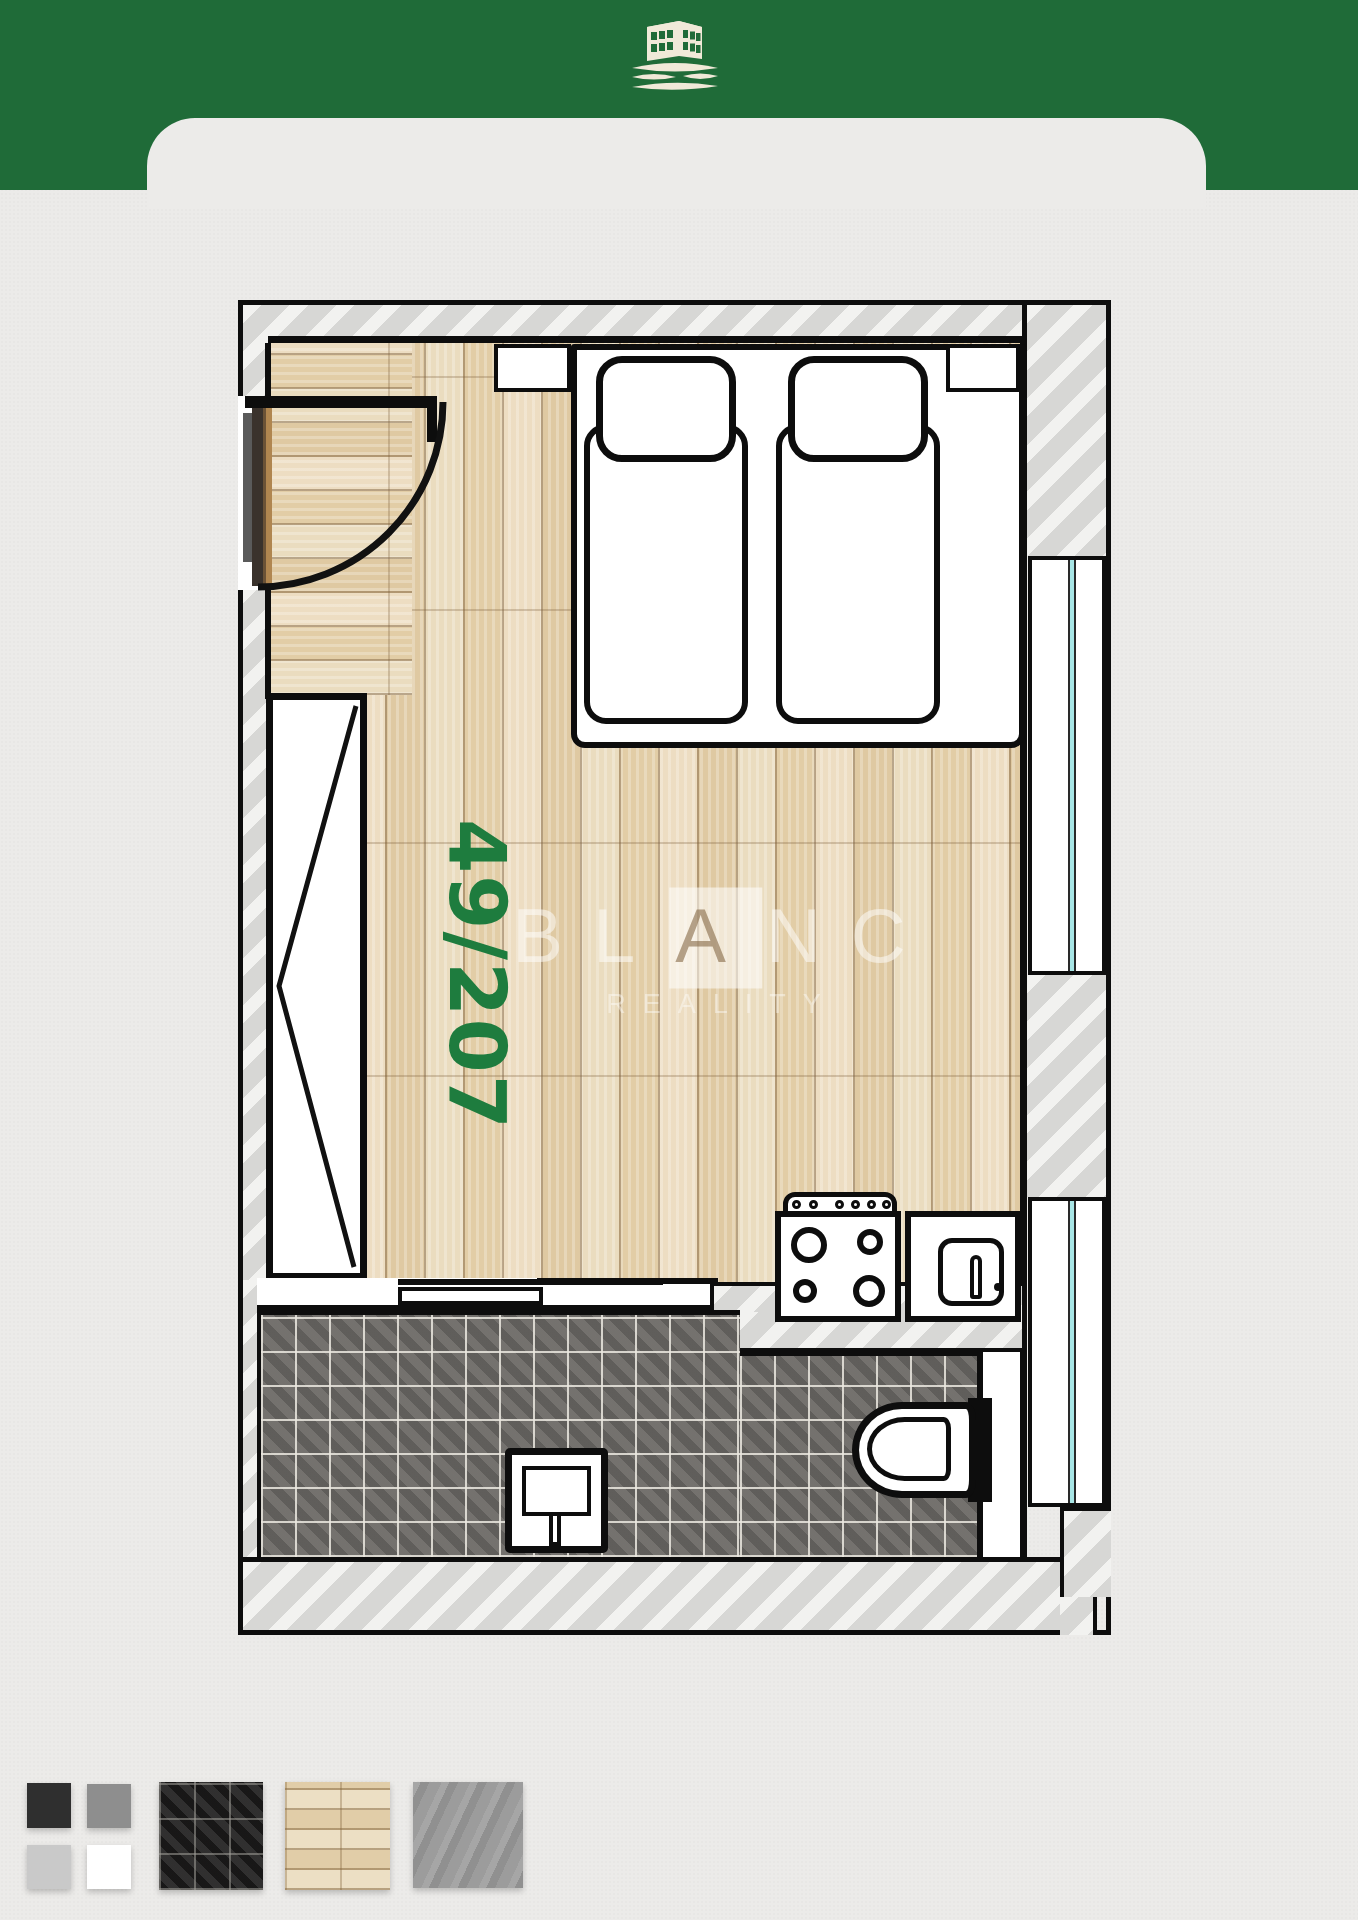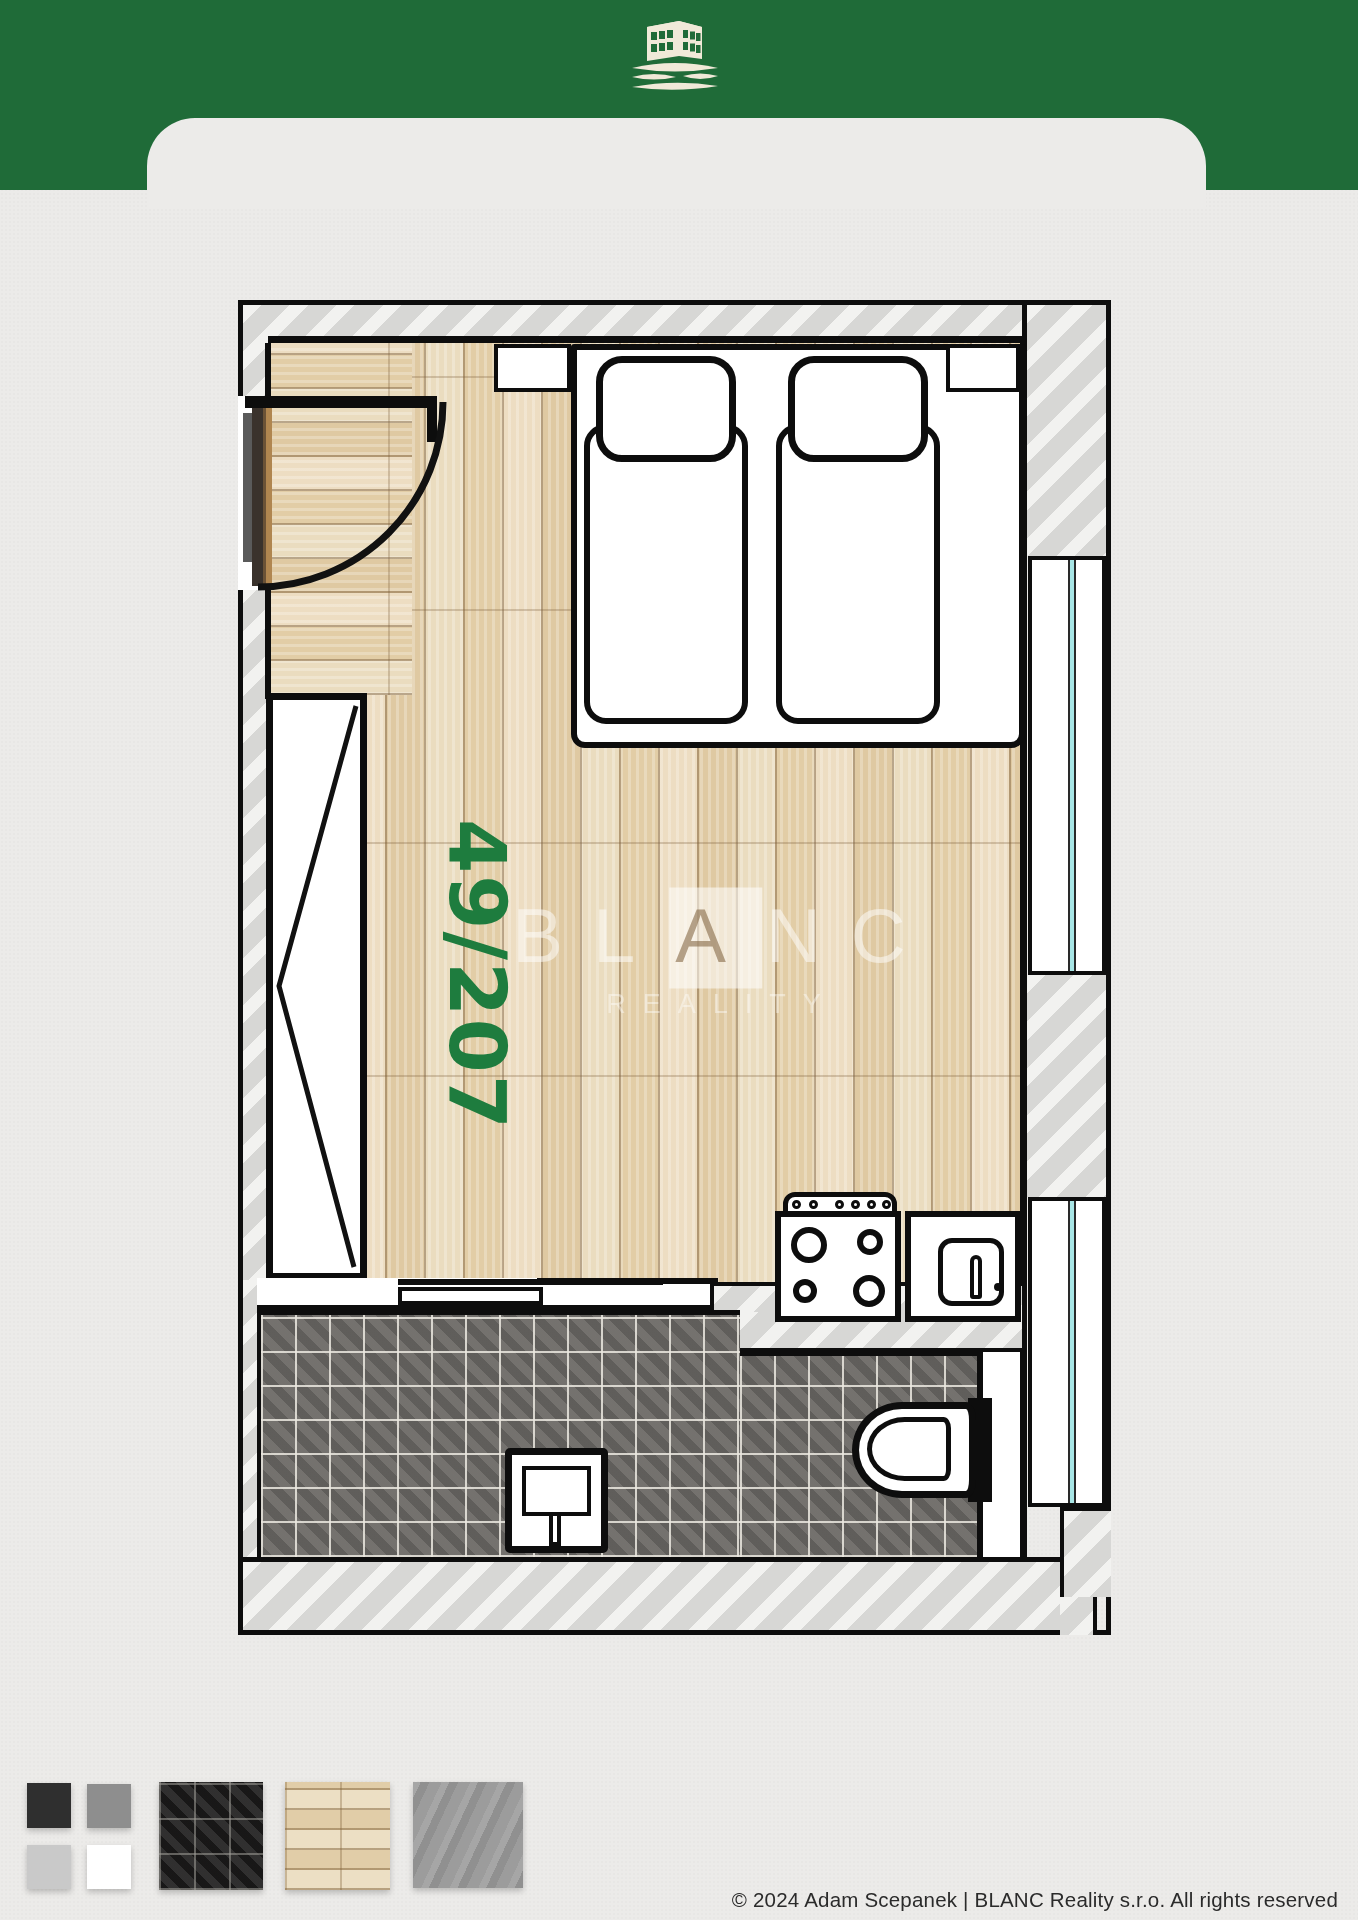--- a/index.html
+++ b/index.html
@@ -200,15 +200,14 @@
   <div class="abs unit-label">49/207</div>
 
   <div class="abs sw" style="left:27px;top:1783px;width:44px;height:45px;background:#2f2f2f;"></div>
   <div class="abs sw" style="left:87px;top:1784px;width:44px;height:44px;background:#8e8e8e;"></div>
   <div class="abs sw" style="left:27px;top:1845px;width:44px;height:44px;background:#c9c9c9;"></div>
   <div class="abs sw" style="left:87px;top:1845px;width:44px;height:44px;background:#ffffff;"></div>
   <div class="abs sw swatch-tiles" style="left:159px;top:1782px;width:104px;height:108px;"></div>
   <div class="abs sw swatch-wood" style="left:285px;top:1782px;width:105px;height:108px;"></div>
   <div class="abs sw swatch-concrete" style="left:413px;top:1782px;width:110px;height:106px;"></div>
 
-  <div class="abs footer-text">© 2024 Adam Scepanek | BLANC Reality s.r.o. All rights reserved</div>
 
 </div>
 
 </body></html>

